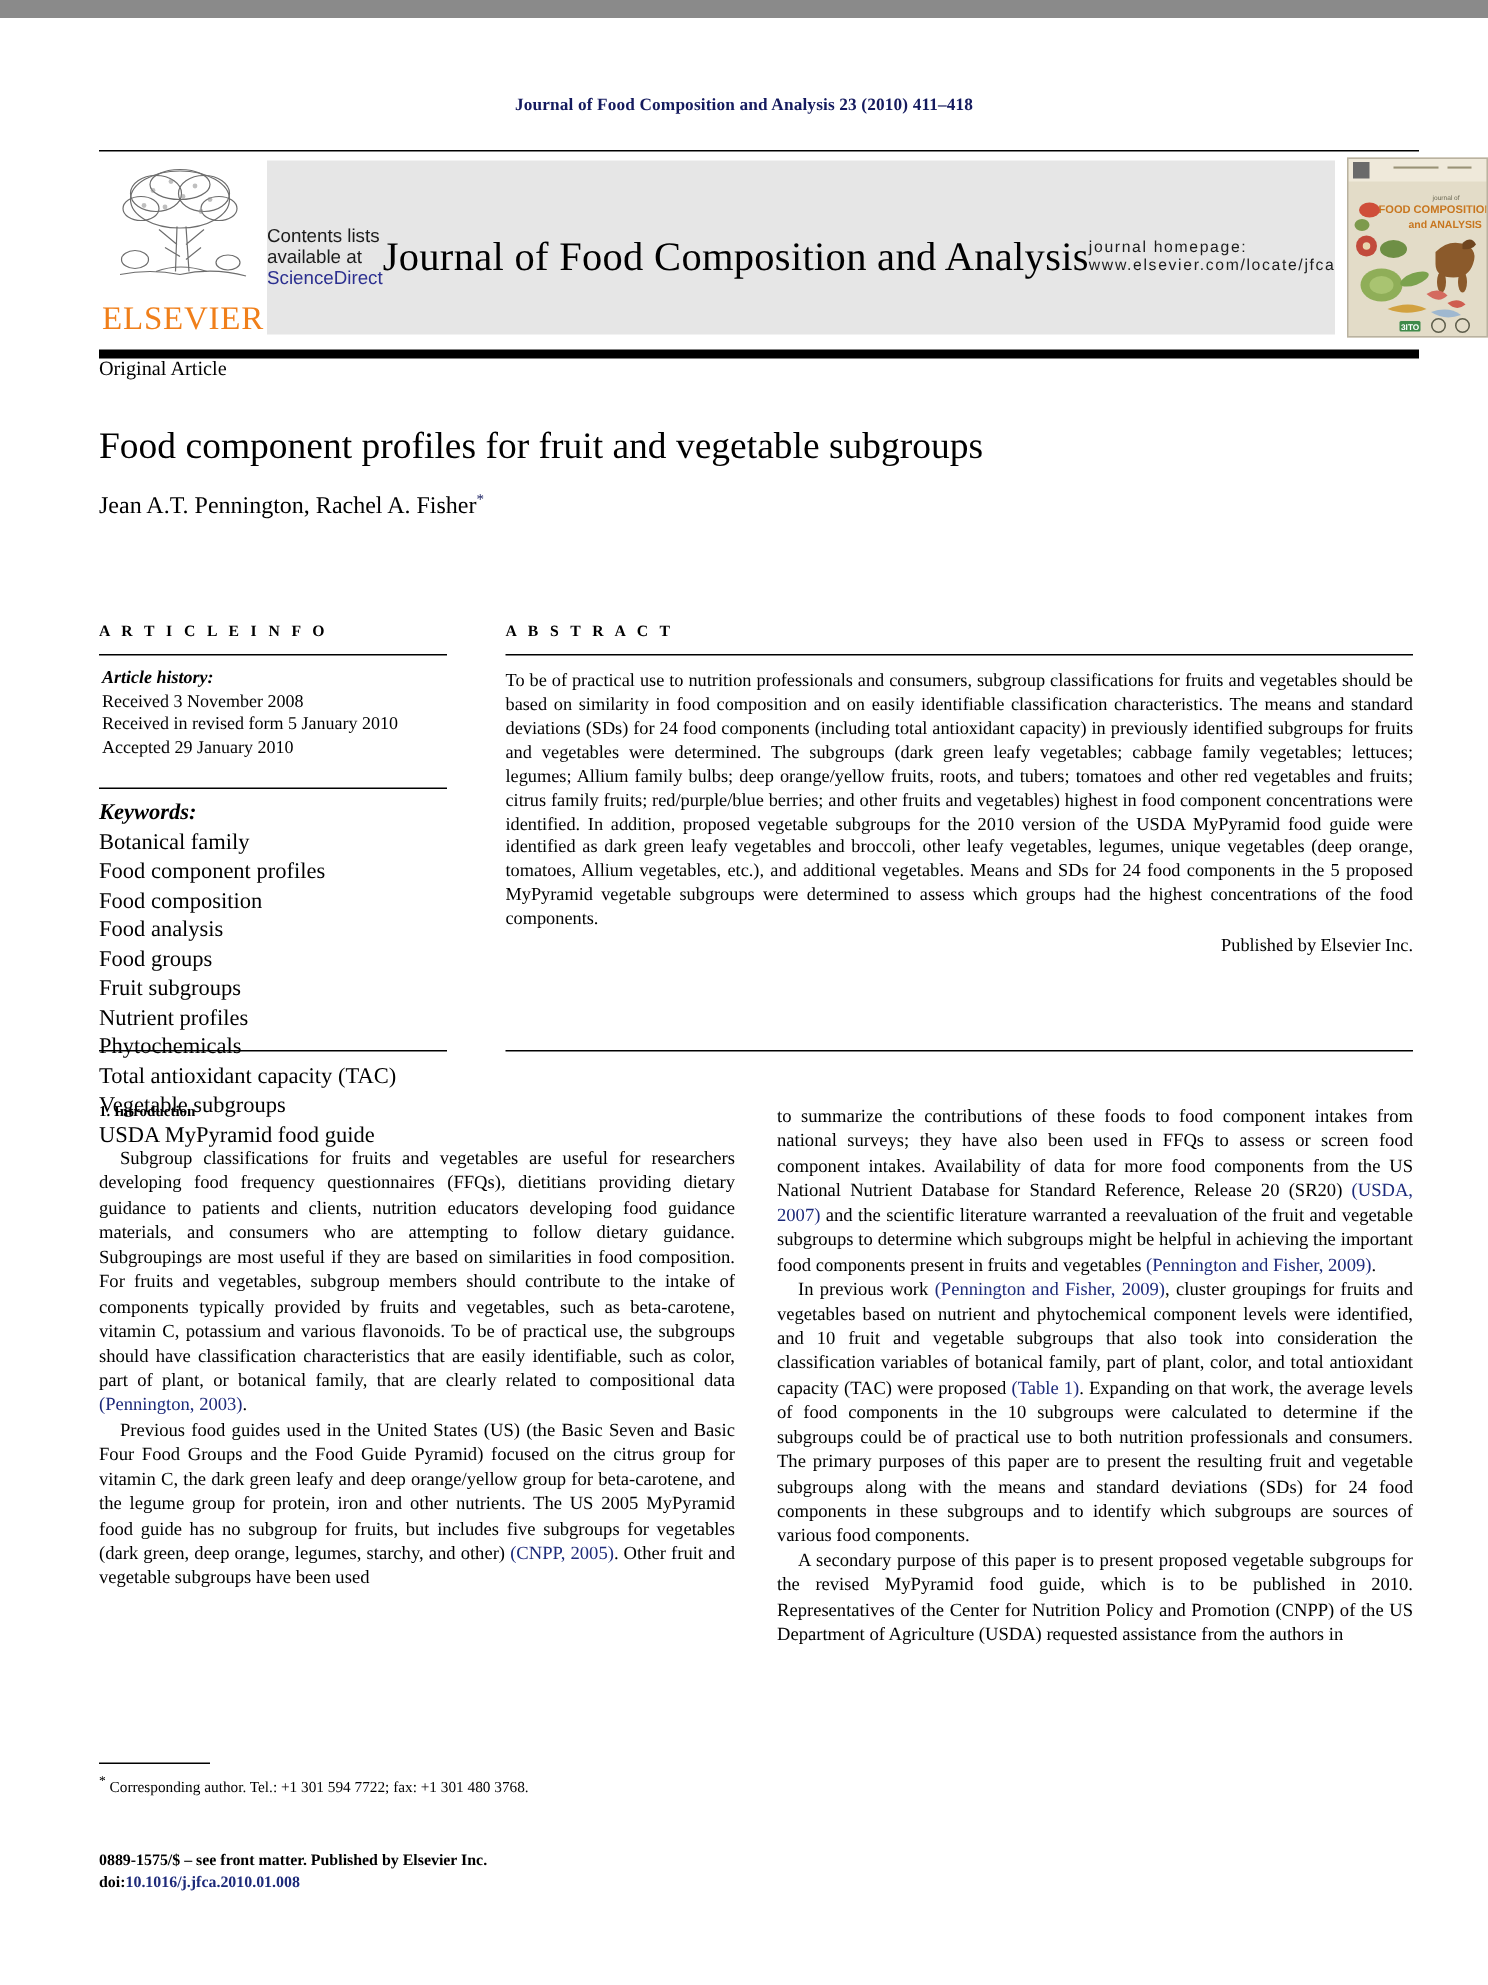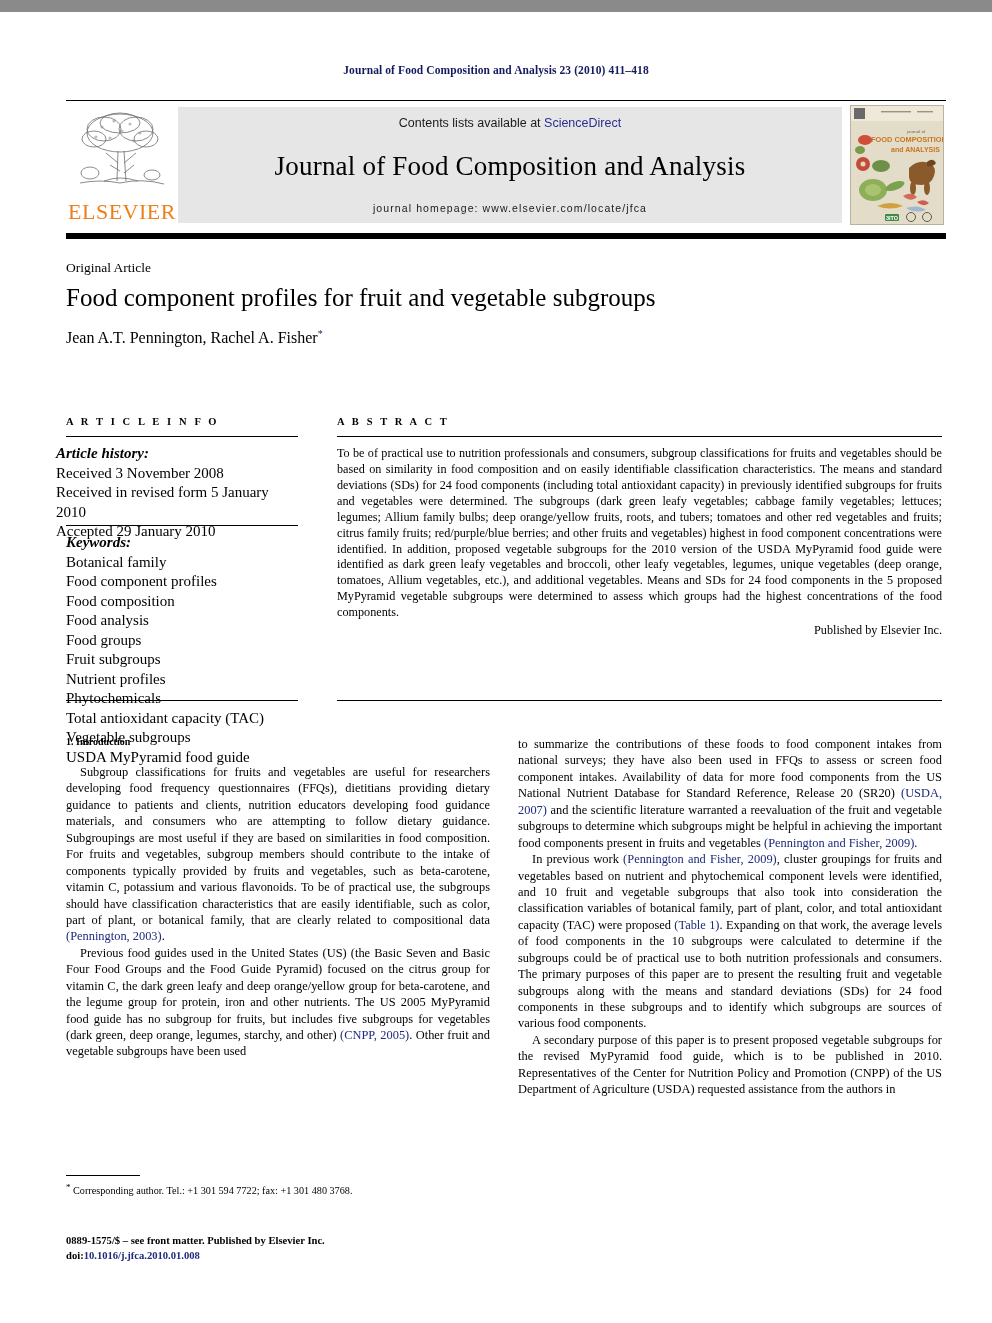--- a/index.html
+++ b/index.html
@@ -49,24 +49,24 @@
     align-items: center;
     justify-content: flex-start;
     padding-top: 6px;
     box-sizing: border-box;
   }
   .mast-center {
     flex: 1 1 auto;
     background: #e6e6e6;
     margin: 6px 0 6px 0;
     display: flex;
-    flex-direction: column;
+    flex-direction: row;
     align-items: center;
     justify-content: space-between;
-    padding: 9px 0 9px 0;
+    padding: 21px 0 9px 0;
     box-sizing: border-box;
   }
   .contents-line {
     font-family: "Liberation Sans", sans-serif;
     font-size: 12.5px;
     color: #1b1b1b;
   }
   .sd-link { color: #2b2f8f; }
   .journal-name {
     font-family: "Liberation Serif", serif;
@@ -105,21 +105,21 @@
     top: 221px;
     left: 66px;
     width: 880px;
     height: 6px;
     background: #000;
   }
 
   
   .artkind {
     position: absolute;
-    top: 248px; left: 66px;
+    top: 226px; left: 66px;
     font-size: 13.5px;
     font-family: "Liberation Serif", serif;
   }
   .title {
     position: absolute;
     top: 272px; left: 66px;
     width: 860px;
     font-size: 25px;
     font-family: "Liberation Serif", serif;
     line-height: 1.15;
@@ -181,22 +181,22 @@
     border-top: 1.2px solid #000;
   }
   .rule-abs2 {
     position: absolute;
     top: 688px; left: 337px; width: 605px;
     border-top: 1.2px solid #000;
   }
 
   .history {
     position: absolute;
-    top: 432px; left: 56px; width: 240px;
-    font-size: 15px;
+    top: 432px; left: 68px; width: 240px;
+    font-size: 12px;
     font-family: "Liberation Serif", serif;
     line-height: 1.30;
   }
   .history .lbl { font-style: italic; font-weight: bold; }
 
   .keywords {
     position: absolute;
     top: 521px; left: 66px; width: 240px;
     font-size: 15px;
     font-family: "Liberation Serif", serif;

